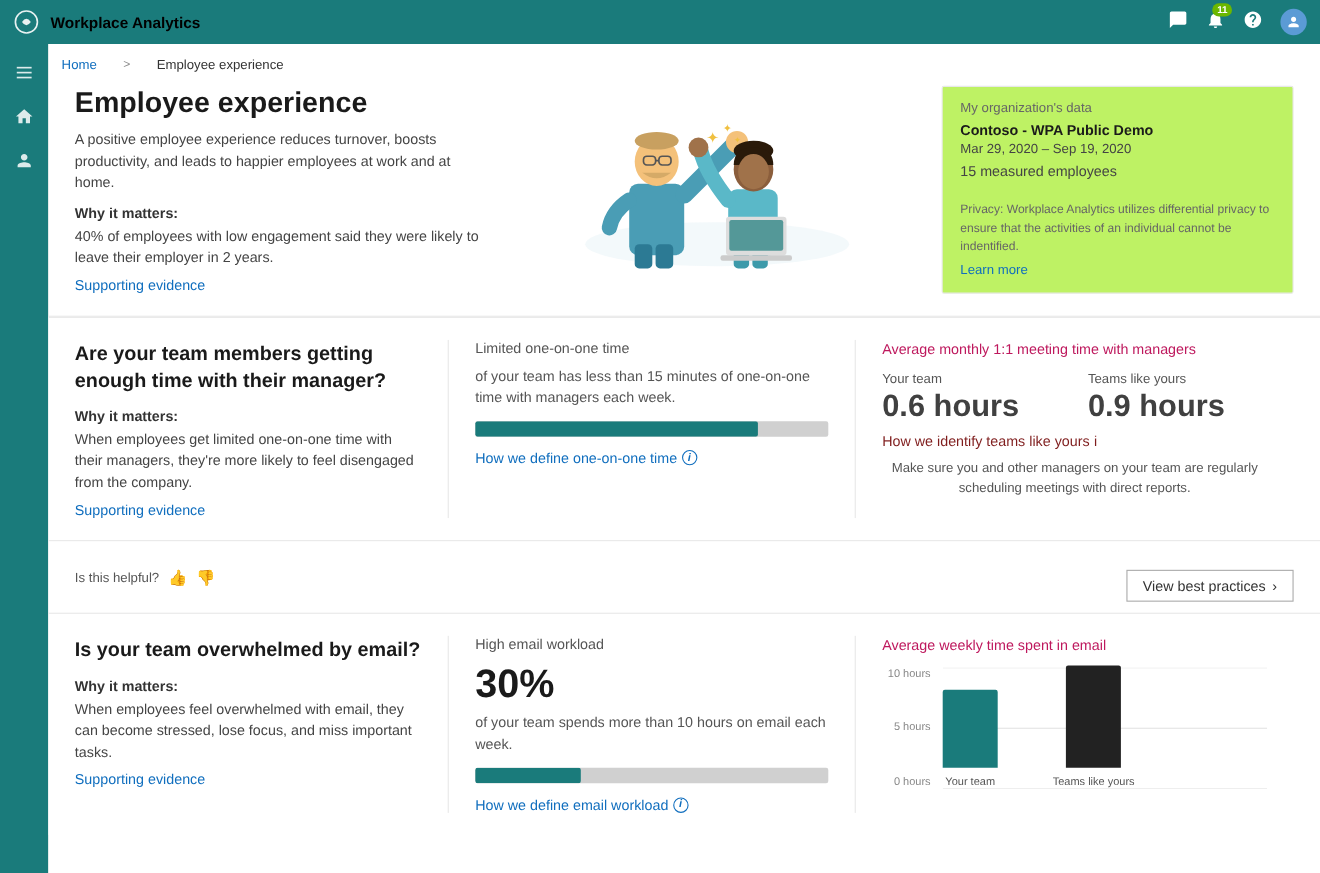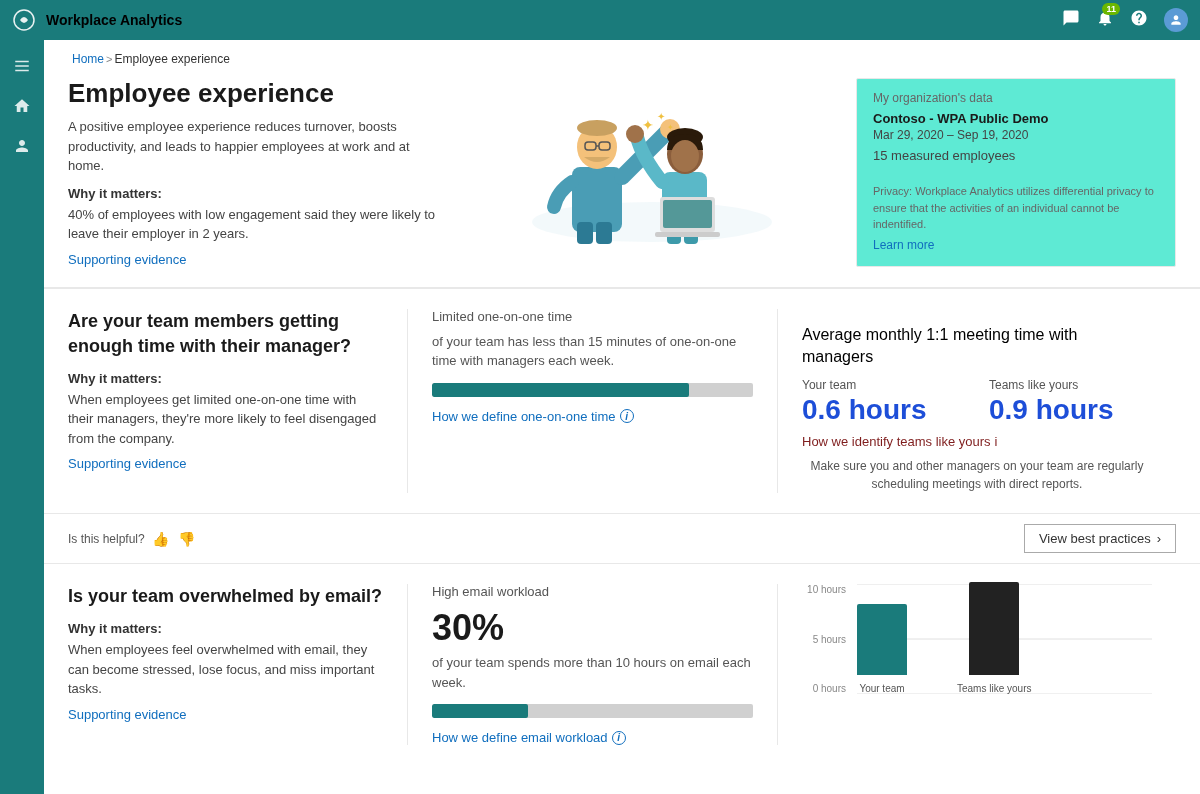--- a/index.html
+++ b/index.html
@@ -97,24 +97,24 @@
 
     
     .content {
       background: white;
       margin: 0;
       min-height: 100%;
     }
 
     
     .breadcrumb-bar {
-      padding: 12px 24px 0 28px;
-      display: flex;
-      align-items: center;
-      gap: 2px;
+      padding: 12px 24px 0 12px;
+      display: flex;
+      align-items: center;
+      gap: 24px;
       font-size: 12px;
       color: #555;
     }
     .breadcrumb-link {
       color: #106ebe;
       cursor: pointer;
       text-decoration: none;
     }
     .breadcrumb-sep { color: #888; font-size: 11px; }
     .breadcrumb-current { color: #333; }
@@ -163,21 +163,21 @@
     .hero-image {
       flex: 1;
       display: flex;
       align-items: center;
       justify-content: center;
       min-height: 160px;
     }
     .hero-right {
       flex: 0 0 320px;
       padding: 12px 16px;
-      background: #5eead4;
+      background: #bef264;
       border: 1px solid #e8e8e8;
       border-radius: 2px;
     }
     .org-data-title {
       font-size: 12px;
       color: #666;
       margin-bottom: 6px;
     }
     .org-name {
       font-size: 13px;
@@ -288,43 +288,42 @@
       display: inline-flex;
       align-items: center;
       justify-content: center;
       font-size: 10px;
       color: #106ebe;
       font-style: italic;
       font-weight: bold;
     }
 
     .insight-comparison-title {
-      font-size: 16px;
-      color: #000000;
+      font-size: 13px;
+      color: #be185d;
       margin-bottom: 10px;
       line-height: 1.4;
-      margin-top: 15px;
     }
     .comparison-row {
       display: flex;
       gap: 24px;
       margin-bottom: 8px;
     }
     .comparison-item {
       flex: 1;
     }
     .comparison-label {
       font-size: 12px;
       color: #555;
       margin-bottom: 2px;
     }
     .comparison-value {
       font-size: 28px;
       font-weight: 700;
-      color: #1d4ed8;
+      color: #404040;
     }
     .identify-link {
       color: #7f1d1d;
       font-size: 13px;
       cursor: pointer;
       display: flex;
       align-items: center;
       gap: 4px;
       margin-bottom: 8px;
     }
@@ -358,20 +357,21 @@
     .view-best-btn {
       border: 1px solid #aaa;
       background: white;
       padding: 6px 14px;
       font-size: 13px;
       cursor: pointer;
       display: flex;
       align-items: center;
       gap: 6px;
       color: #333;
+      margin-top: 16px;
     }
 
     
     .hero-svg {
       width: 280px;
       height: 160px;
     }
   </style>
 </head>
 <body>
@@ -582,20 +582,21 @@
             <div class="progress-bar-container">
               <div class="progress-bar-fill" style="width: 30%;"></div>
             </div>
             <a class="define-link">
               <span>How we define email workload</span>
               <span class="info-icon">i</span>
             </a>
           </div>
 
           <div class="insight-right">
+            <p class="insight-comparison-title">Average weekly time spent in email</p>
             <div style="position:relative; height:130px; padding-left:55px;">
 
               <div style="position:absolute;left:0;top:0;height:110px;display:flex;flex-direction:column;justify-content:space-between;font-size:10px;color:#888;text-align:right;width:50px;padding-right:6px;">
                 <span>10 hours</span>
                 <span>5 hours</span>
                 <span>0 hours</span>
               </div>
 
               <svg style="position:absolute;left:55px;top:0;right:0;height:110px;width:calc(100% - 55px);">
                 <line x1="0" y1="0" x2="100%" y2="0" stroke="#e0e0e0" stroke-width="1"></line>

